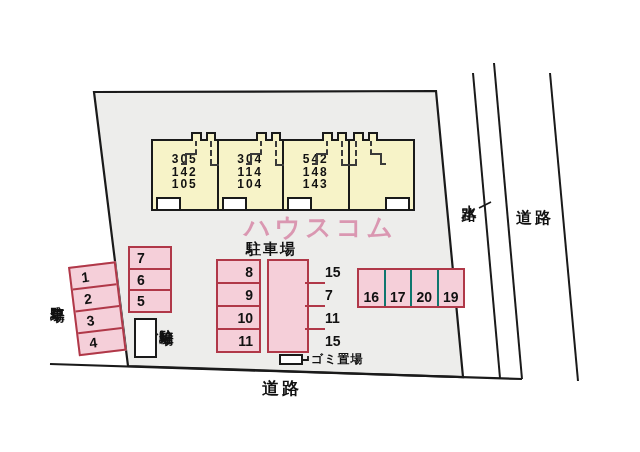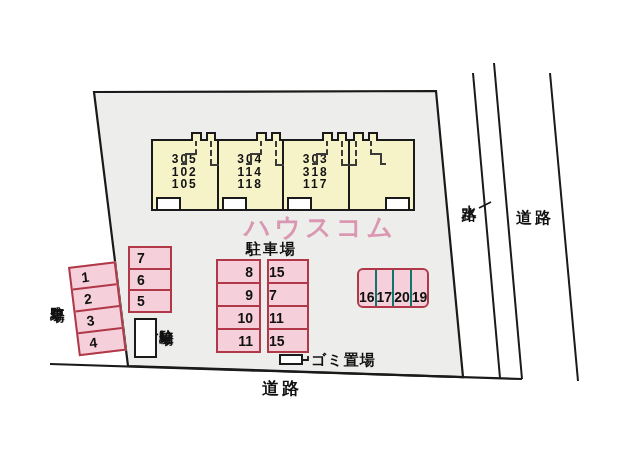--- a/index.html
+++ b/index.html
@@ -42,33 +42,33 @@
   .pblock.row .stall{border-top:none;border-left:2px solid #0f766e;
                      align-items:flex-end;justify-content:center;padding-bottom:1px;}
   .pblock.row .stall.first{border-left:none;}
   #pblock-left{left:68px;top:267px;width:48px;height:90px;transform:rotate(-7deg);transform-origin:0 0;}
   #pblock-left .stall{padding-left:10px;}
   #pblock-mid{left:128px;top:246px;width:44px;height:67px;}
   #pblock-mid .stall{padding-left:7px;}
   #pblock-ca{left:216px;top:259px;width:45px;height:94px;}
   #pblock-ca .stall{justify-content:flex-end;padding-right:6px;}
   #pblock-cb{left:267px;top:259px;width:42px;height:94px;}
-  #pblock-cb .stall{padding-left:0;}
-  #pblock-right{left:357px;top:268px;width:72px;height:40px;border-radius:6px;}
+  #pblock-cb .stall{padding-left:20px;margin-left:36px;}
+  #pblock-right{left:357px;top:268px;width:108px;height:40px;}
 
   .whitebox{background:#fff;border:2px solid #1a1a1a;z-index:2;}
   #bicycle-box{left:134px;top:318px;width:23px;height:40px;}
   #garbage-box{left:279px;top:354px;width:24px;height:11px;}
 
   .lbl{z-index:3;font-weight:700;white-space:nowrap;}
   .vtext{writing-mode:vertical-rl;text-orientation:upright;letter-spacing:2px;}
   #lbl-parking-left{left:49px;top:294px;font-size:14px;}
   #lbl-parking-center{left:246px;top:240px;font-size:15px;letter-spacing:2px;}
   #lbl-bicycle{left:158px;top:317px;font-size:14px;}
-  #lbl-garbage{left:311px;top:351px;font-size:15px;letter-spacing:1px;}
+  #lbl-garbage{left:311px;top:351px;font-size:12px;letter-spacing:1px;}
   #lbl-road-bottom{left:262px;top:377px;font-size:17px;letter-spacing:3px;}
   #lbl-road-right{left:516px;top:208px;font-size:16px;letter-spacing:3px;}
   #lbl-waterway{left:459px;top:193px;font-size:15px;}
   #watermark{left:244px;top:210px;font-size:26px;letter-spacing:4px;font-weight:700;
              color:#be185d;opacity:.4;z-index:1;}
 </style>
 </head>
 <body>
 
 <div id="canvas">
@@ -92,56 +92,56 @@
       <span class="roof-tab tab-a"></span>
       <span class="roof-tab tab-b"></span>
       <span class="abs dash sv1"></span>
       <span class="abs dash sstep"></span>
       <span class="abs dash sv2"></span>
       <span class="abs dash sfoot"></span>
       <span class="abs dash sv3"></span>
       <span class="abs dash sh"></span>
       <div class="floors">
         <div>305</div>
-        <div>102</div>
+        <div>142</div>
         <div>105</div>
       </div>
       <span class="entrance"></span>
     </div>
 
     <div class="unit">
       <span class="roof-tab tab-a"></span>
       <span class="roof-tab tab-b"></span>
       <span class="abs dash sv1"></span>
       <span class="abs dash sstep"></span>
       <span class="abs dash sv2"></span>
       <span class="abs dash sfoot"></span>
       <span class="abs dash sv3"></span>
       <span class="abs dash sh"></span>
       <div class="floors">
         <div>304</div>
         <div>114</div>
-        <div>118</div>
+        <div>104</div>
       </div>
       <span class="entrance"></span>
     </div>
 
     <div class="unit">
       <span class="roof-tab tab-a"></span>
       <span class="roof-tab tab-b"></span>
       <span class="abs dash sv1"></span>
       <span class="abs dash sstep"></span>
       <span class="abs dash sv2"></span>
       <span class="abs dash sfoot"></span>
       <span class="abs dash sv3"></span>
       <span class="abs dash sh"></span>
       <div class="floors">
-        <div>303</div>
-        <div>318</div>
-        <div>117</div>
+        <div>542</div>
+        <div>148</div>
+        <div>143</div>
       </div>
       <span class="entrance"></span>
     </div>
 
 
     <div class="unit last mirror">
       <span class="roof-tab tab-a"></span>
       <span class="roof-tab tab-b"></span>
       <span class="abs dash sv1"></span>
       <span class="abs dash sstep"></span>

